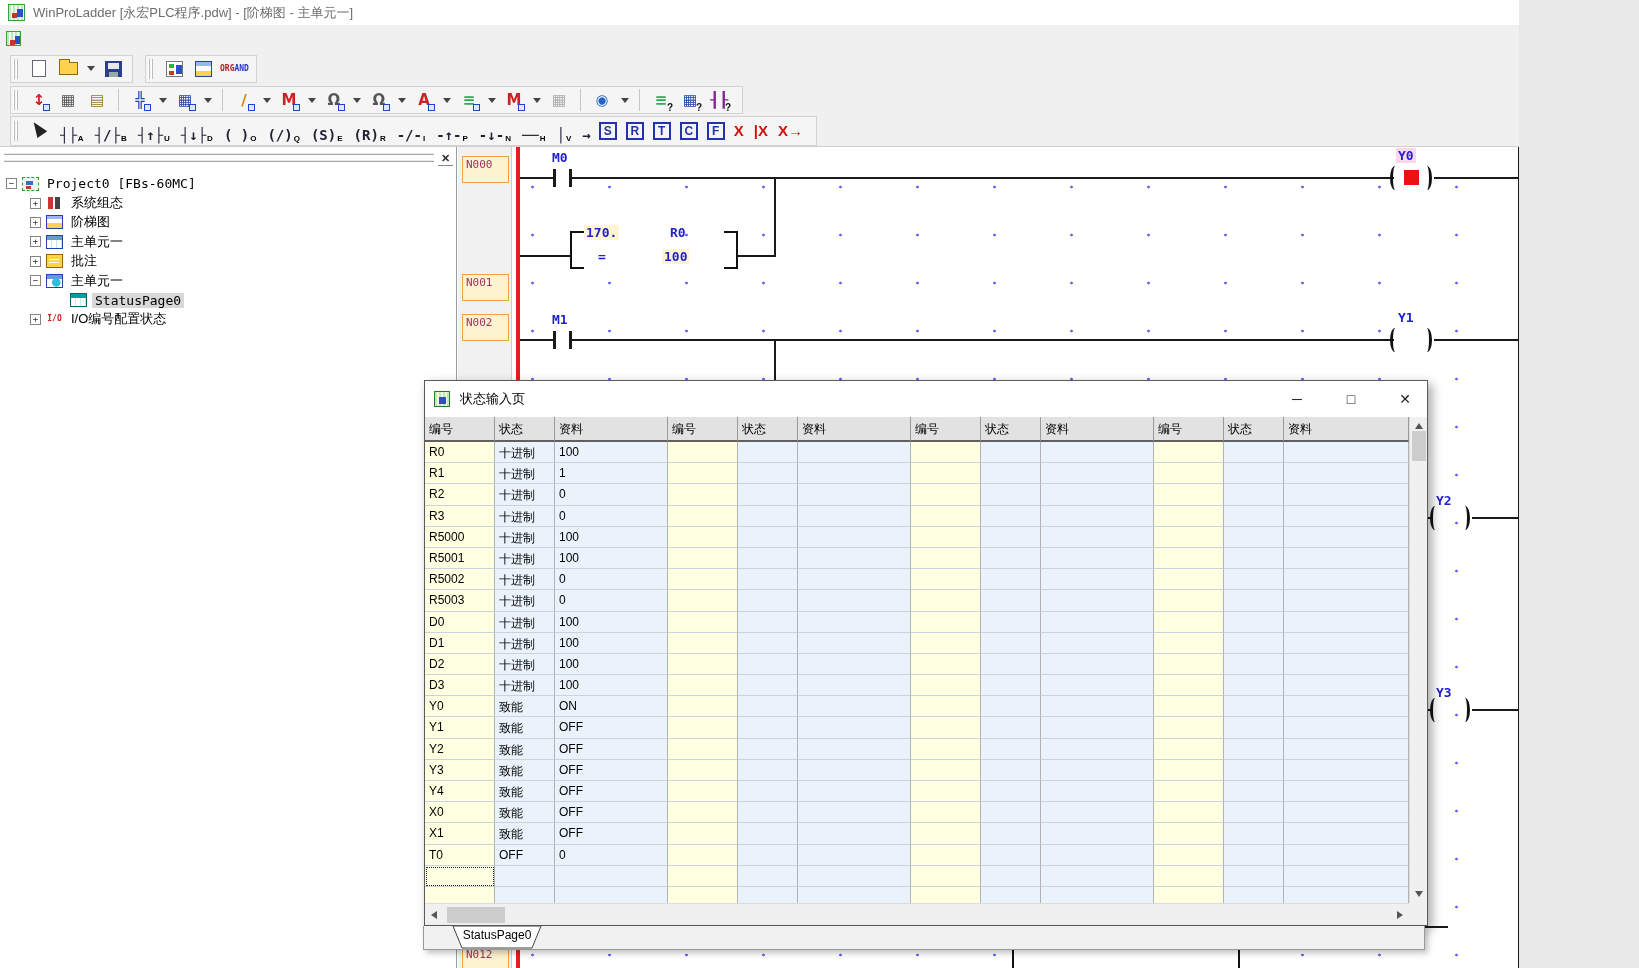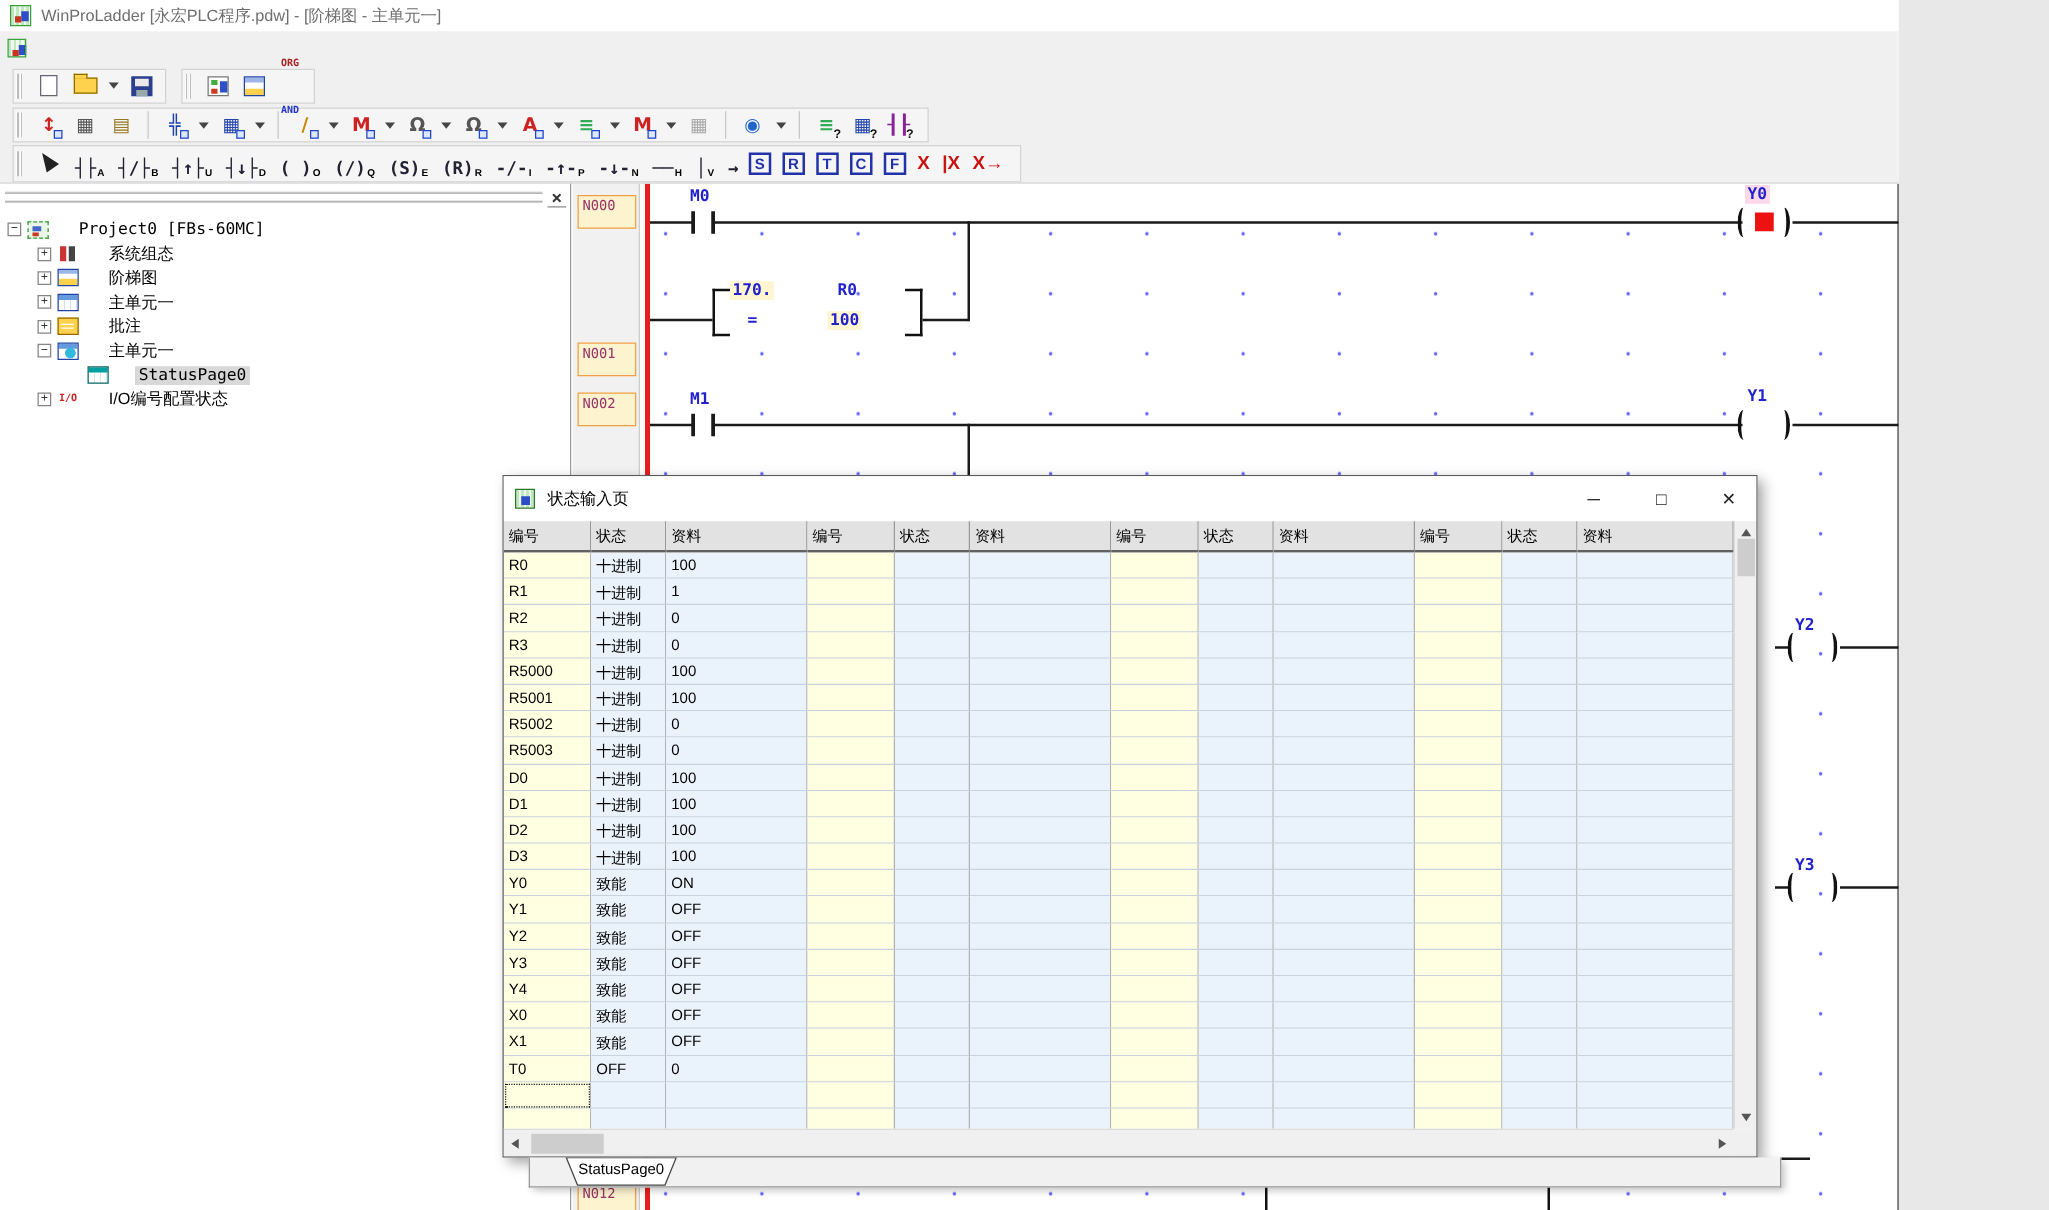--- a/index.html
+++ b/index.html
@@ -34,21 +34,21 @@
   .i-open:before { content:""; position:absolute; left:-1px; top:-4px; width:9px; height:3px; background:#ffd24d; border:1px solid #8a6d00; border-bottom:none; }
   .i-save { width:17px; height:16px; background: linear-gradient(#e9e9e9,#e9e9e9) 50% 2px/11px 6px no-repeat,
              linear-gradient(#9aa,#9aa) 50% 100%/9px 5px no-repeat, #2b3f8f; }
   .i-tree { width:17px; height:16px; border:1px solid #777;
             background: linear-gradient(#3fae3f,#3fae3f) 2px 2px/5px 4px no-repeat,
                         linear-gradient(#c83a1f,#c83a1f) 2px 9px/5px 4px no-repeat,
                         linear-gradient(#2c4fc8,#2c4fc8) 9px 3px/6px 9px no-repeat,#fff; }
   .i-ladder { width:17px; height:16px; border:1px solid #2244aa;
               background: linear-gradient(#ffd24d,#ffd24d) 0 100%/100% 5px no-repeat,
                           linear-gradient(#9cb6e8,#9cb6e8) 0 0/100% 4px no-repeat,#fff; }
-  .i-organd { display:flex; flex-direction:column; line-height:8px; font:bold 8px "DejaVu Sans Mono",monospace;gap:28px; }
+  .i-organd { display:flex; flex-direction:row; line-height:8px; font:bold 8px "DejaVu Sans Mono",monospace; }
   .i-organd .org { color:#aa2222; } .i-organd .and { color:#2233cc; }
 
   
   .t2g { position:relative; width:22px; height:22px; display:flex; align-items:center; justify-content:center;
          font:bold 15px "DejaVu Sans",sans-serif; }
   .t2g .bluesq { position:absolute; right:0; bottom:0; width:7px; height:7px; background:#dce8ff; border:1px solid #2244cc; }
   .t2g .qmark { position:absolute; right:-1px; bottom:-2px; font:bold 10px "Liberation Sans",sans-serif; color:#111; }
 
   
   .t3item { display:flex; align-items:flex-end; padding:1px 3px; margin-right:2px; position:relative; height:26px; }
@@ -64,21 +64,21 @@
   .main { position:absolute; left:0; top:147px; right:0; bottom:0; }
   .treepanel { position:absolute; left:0; top:0; width:457px; height:100%; background:#fff; border-right:1px solid #9c9c9c; }
   .treehead { position:relative; height:20px; margin-top:3px; }
   .hline { position:absolute; left:4px; right:22px; height:3px; border-top:1px solid #fff; border-bottom:1px solid #a8a8a8; background:#e8e8e8; }
   .treeclose { position:absolute; right:3px; top:1px; width:15px; height:15px; font:bold 11px "Liberation Sans",sans-serif;
                color:#333; display:flex; align-items:center; justify-content:center; border-bottom:1px solid #888; }
   .trow { display:flex; align-items:center; height:19.4px; white-space:nowrap; }
   .texp { width:11px; height:11px; border:1px solid #848484; background:#fff; font:9px/9px "DejaVu Sans Mono",monospace;
           text-align:center; margin-right:5px; flex:0 0 auto; color:#333; }
   .tspace { width:16px; flex:0 0 auto; }
-  .ticon { width:17px; height:14px; margin-right:21px; flex:0 0 auto; font:bold 8px/14px "DejaVu Sans Mono",monospace; text-align:center; }
+  .ticon { width:17px; height:14px; margin-right:5px; flex:0 0 auto; font:bold 8px/14px "DejaVu Sans Mono",monospace; text-align:center; }
   .tlabel { padding:0 3px; }
   .tlabel.mono { font-family:"DejaVu Sans Mono",monospace; }
   .tlabel.sel { background:#d8d8d8; }
   .ti-project { border:1px dashed #2f9f2f; background: linear-gradient(#4169c8,#4169c8) 3px 3px/7px 4px no-repeat,
                 linear-gradient(#c83a1f,#c83a1f) 3px 8px/5px 3px no-repeat, #eaf6ea; }
   .ti-system { background: linear-gradient(#cc3333,#cc3333) 2px 1px/5px 12px no-repeat,
                linear-gradient(#444,#444) 9px 1px/5px 12px no-repeat; }
   .ti-ladder { border:1px solid #2244aa; background: linear-gradient(#ffd24d,#ffd24d) 0 100%/100% 5px no-repeat,
                linear-gradient(#9cb6e8,#9cb6e8) 0 0/100% 3px no-repeat, #fff; }
   .ti-table { border:1px solid #2244aa; background: linear-gradient(#6699dd,#6699dd) 0 0/100% 4px no-repeat,
@@ -107,21 +107,21 @@
   .hl-pink { background:#fbd9ea; padding:0 2px; }
   .hl-yel { background:#fdf6d0; padding:0 2px; }
   .parL { position:absolute; width:10px; height:24px; border-left:3px solid #111; border-radius:50%; }
   .parR { position:absolute; width:10px; height:24px; border-right:3px solid #111; border-radius:50%; }
   .coil-on { position:absolute; width:15px; height:15px; background:#ee1111; }
   .cbrL { position:absolute; width:14px; height:38px; border-left:2px solid #111; border-top:2px solid #111; border-bottom:2px solid #111; }
   .cbrR { position:absolute; width:14px; height:38px; border-right:2px solid #111; border-top:2px solid #111; border-bottom:2px solid #111; }
   .pblock { position:absolute; border:2px solid #111; background:#fff; }
 
   
-  .dlg { position:absolute; left:402px; top:380px; width:1004px; height:546px; background:#fff;
+  .dlg { position:absolute; left:424px; top:380px; width:1004px; height:546px; background:#fff;
          border:1px solid #5a5a5a; box-shadow:4px 4px 10px rgba(0,0,0,.35); z-index:10; }
   .dlg-title { height:36px; background:#fff; display:flex; align-items:center; padding-left:9px; gap:10px; }
   .dlg-title .txt { flex:1; color:#000; }
   .dlg-btn { width:44px; height:28px; display:flex; align-items:center; justify-content:center; color:#222; font-size:14px; }
   .dlgico { width:16px; height:16px; border:1px solid #2a7a2a;
             background: linear-gradient(#2c4fc8,#2c4fc8) 4px 5px/7px 7px no-repeat,
                         repeating-linear-gradient(90deg,#bfe8bf 0 2px,#eef8ee 2px 4px); }
   .stable { position:absolute; left:0; top:36px; width:984px; display:grid;
             grid-template-columns:70px 60px 113px 70px 60px 113px 70px 60px 113px 70px 60px 1fr; }
   .sh { height:25px; background:#e2e2e2; border-right:1px solid #9a9a9a; border-bottom:2px solid #606060;

